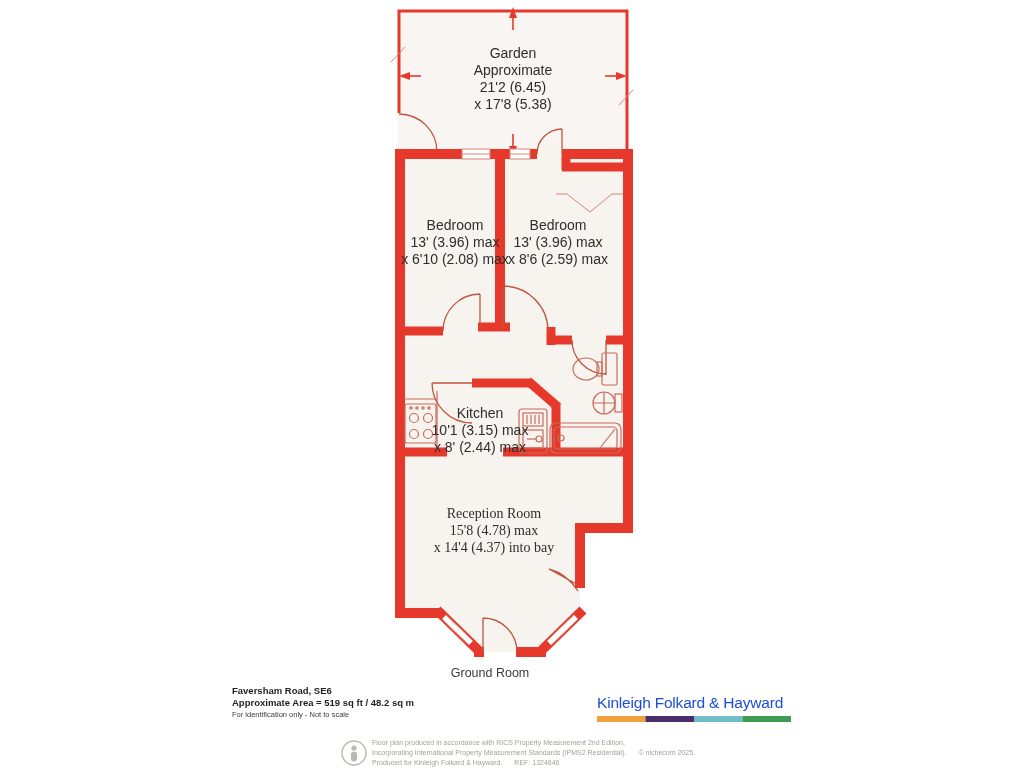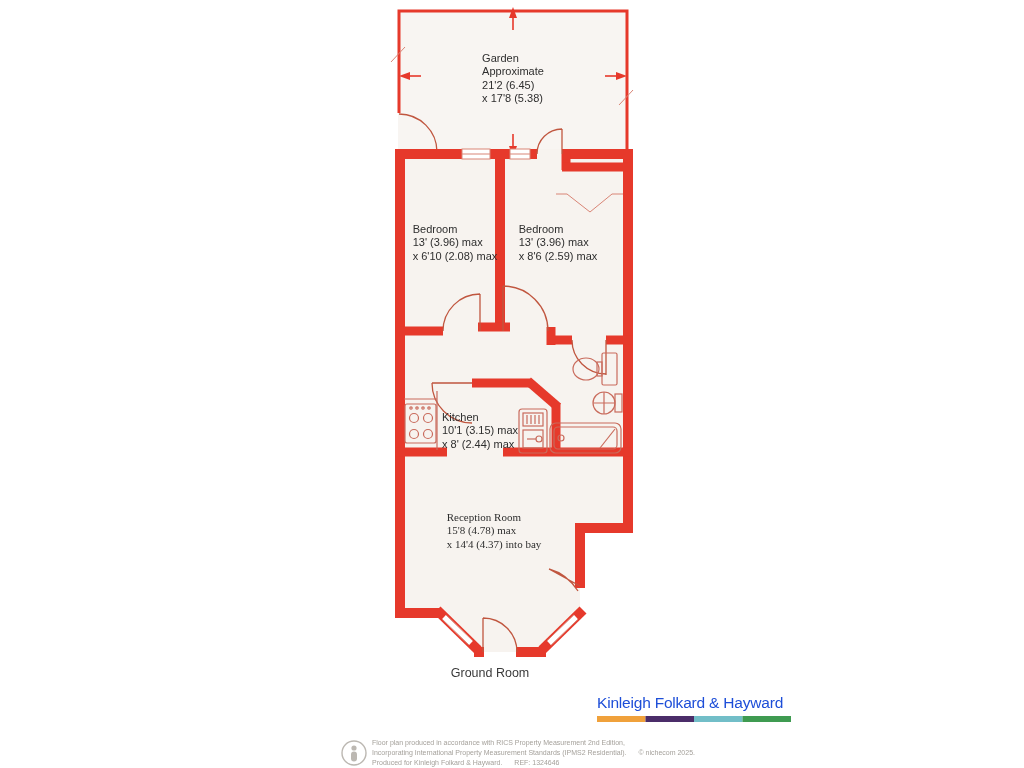--- a/index.html
+++ b/index.html
@@ -8,22 +8,22 @@
   svg{position:absolute;left:0;top:0;}
   .wall{stroke:#e6392b;stroke-width:10;fill:none;stroke-linecap:butt;}
   .wall9{stroke:#e6392b;stroke-width:9;fill:none;}
   .gwall{stroke:#e6392b;stroke-width:3;fill:none;}
   .arc{stroke:#c0563f;stroke-width:1.3;fill:none;}
   .fix{stroke:#c96b5c;stroke-width:1.2;fill:none;}
   .hairline{stroke:#d98576;stroke-width:1;fill:none;}
   .arrowline{stroke:#e6392b;stroke-width:1.6;fill:none;}
   .arrowhead{fill:#e6392b;stroke:none;}
   .winband{stroke:#ffffff;stroke-width:6;fill:none;}
-  .room-label{position:absolute;transform:translate(-50%,-50%);text-align:left;
-      white-space:pre-line;font-size:11px;line-height:1.22;color:#2e2e2e;letter-spacing:0;}
+  .room-label{position:absolute;transform:translate(-50%,-50%);text-align:center;
+      white-space:pre-line;font-size:14px;line-height:1.22;color:#2e2e2e;letter-spacing:0;}
   .floor-title{position:absolute;transform:translate(-50%,-50%);font-size:12.5px;color:#3a3a3a;}
   .addr{position:absolute;left:232px;top:685px;color:#1f1f1f;}
   .addr .l1,.addr .l2{font-size:9.5px;font-weight:bold;line-height:12px;}
   .addr .l3{font-size:7.5px;line-height:11px;color:#3c3c3c;}
   .brand{position:absolute;left:597px;top:694px;width:194px;}
   .brand .name{font-size:15.5px;font-weight:normal;color:#1d4ed8;letter-spacing:-0.2px;white-space:nowrap;}
   .brand svg{position:static;display:block;margin-top:4px;}
   .legal{position:absolute;left:372px;top:738px;font-size:7px;line-height:10px;color:#a5a19b;}
   .legal .gap{margin-left:12px;}
   .nichecom{position:absolute;left:340px;top:739px;}
@@ -168,20 +168,25 @@
 13' (3.96) max
 x 8'6 (2.59) max</div>
   <div class="room-label" style="left:480px;top:431px;">Kitchen
 10'1 (3.15) max
 x 8' (2.44) max</div>
   <div class="room-label" style="left:494px;top:531px;font-family:Liberation Serif, serif;">Reception Room
 15'8 (4.78) max
 x 14'4 (4.37) into bay</div>
   <div class="floor-title" style="left:490px;top:673px;">Ground Room</div>
 
+  <div class="addr">
+    <div class="l1">Faversham Road, SE6</div>
+    <div class="l2">Approximate Area = 519 sq ft / 48.2 sq m</div>
+    <div class="l3">For identification only - Not to scale</div>
+  </div>
 
   <div class="brand">
     <div class="name">Kinleigh Folkard &amp; Hayward</div>
     <svg width="194" height="6" viewBox="0 0 194 6">
       <rect x="0" y="0" width="48.5" height="6" fill="#f0a13b"></rect>
       <rect x="48.5" y="0" width="48.5" height="6" fill="#4b2d69"></rect>
       <rect x="97" y="0" width="48.5" height="6" fill="#72bec8"></rect>
       <rect x="145.5" y="0" width="48.5" height="6" fill="#3f9b51"></rect>
     </svg>
   </div>

